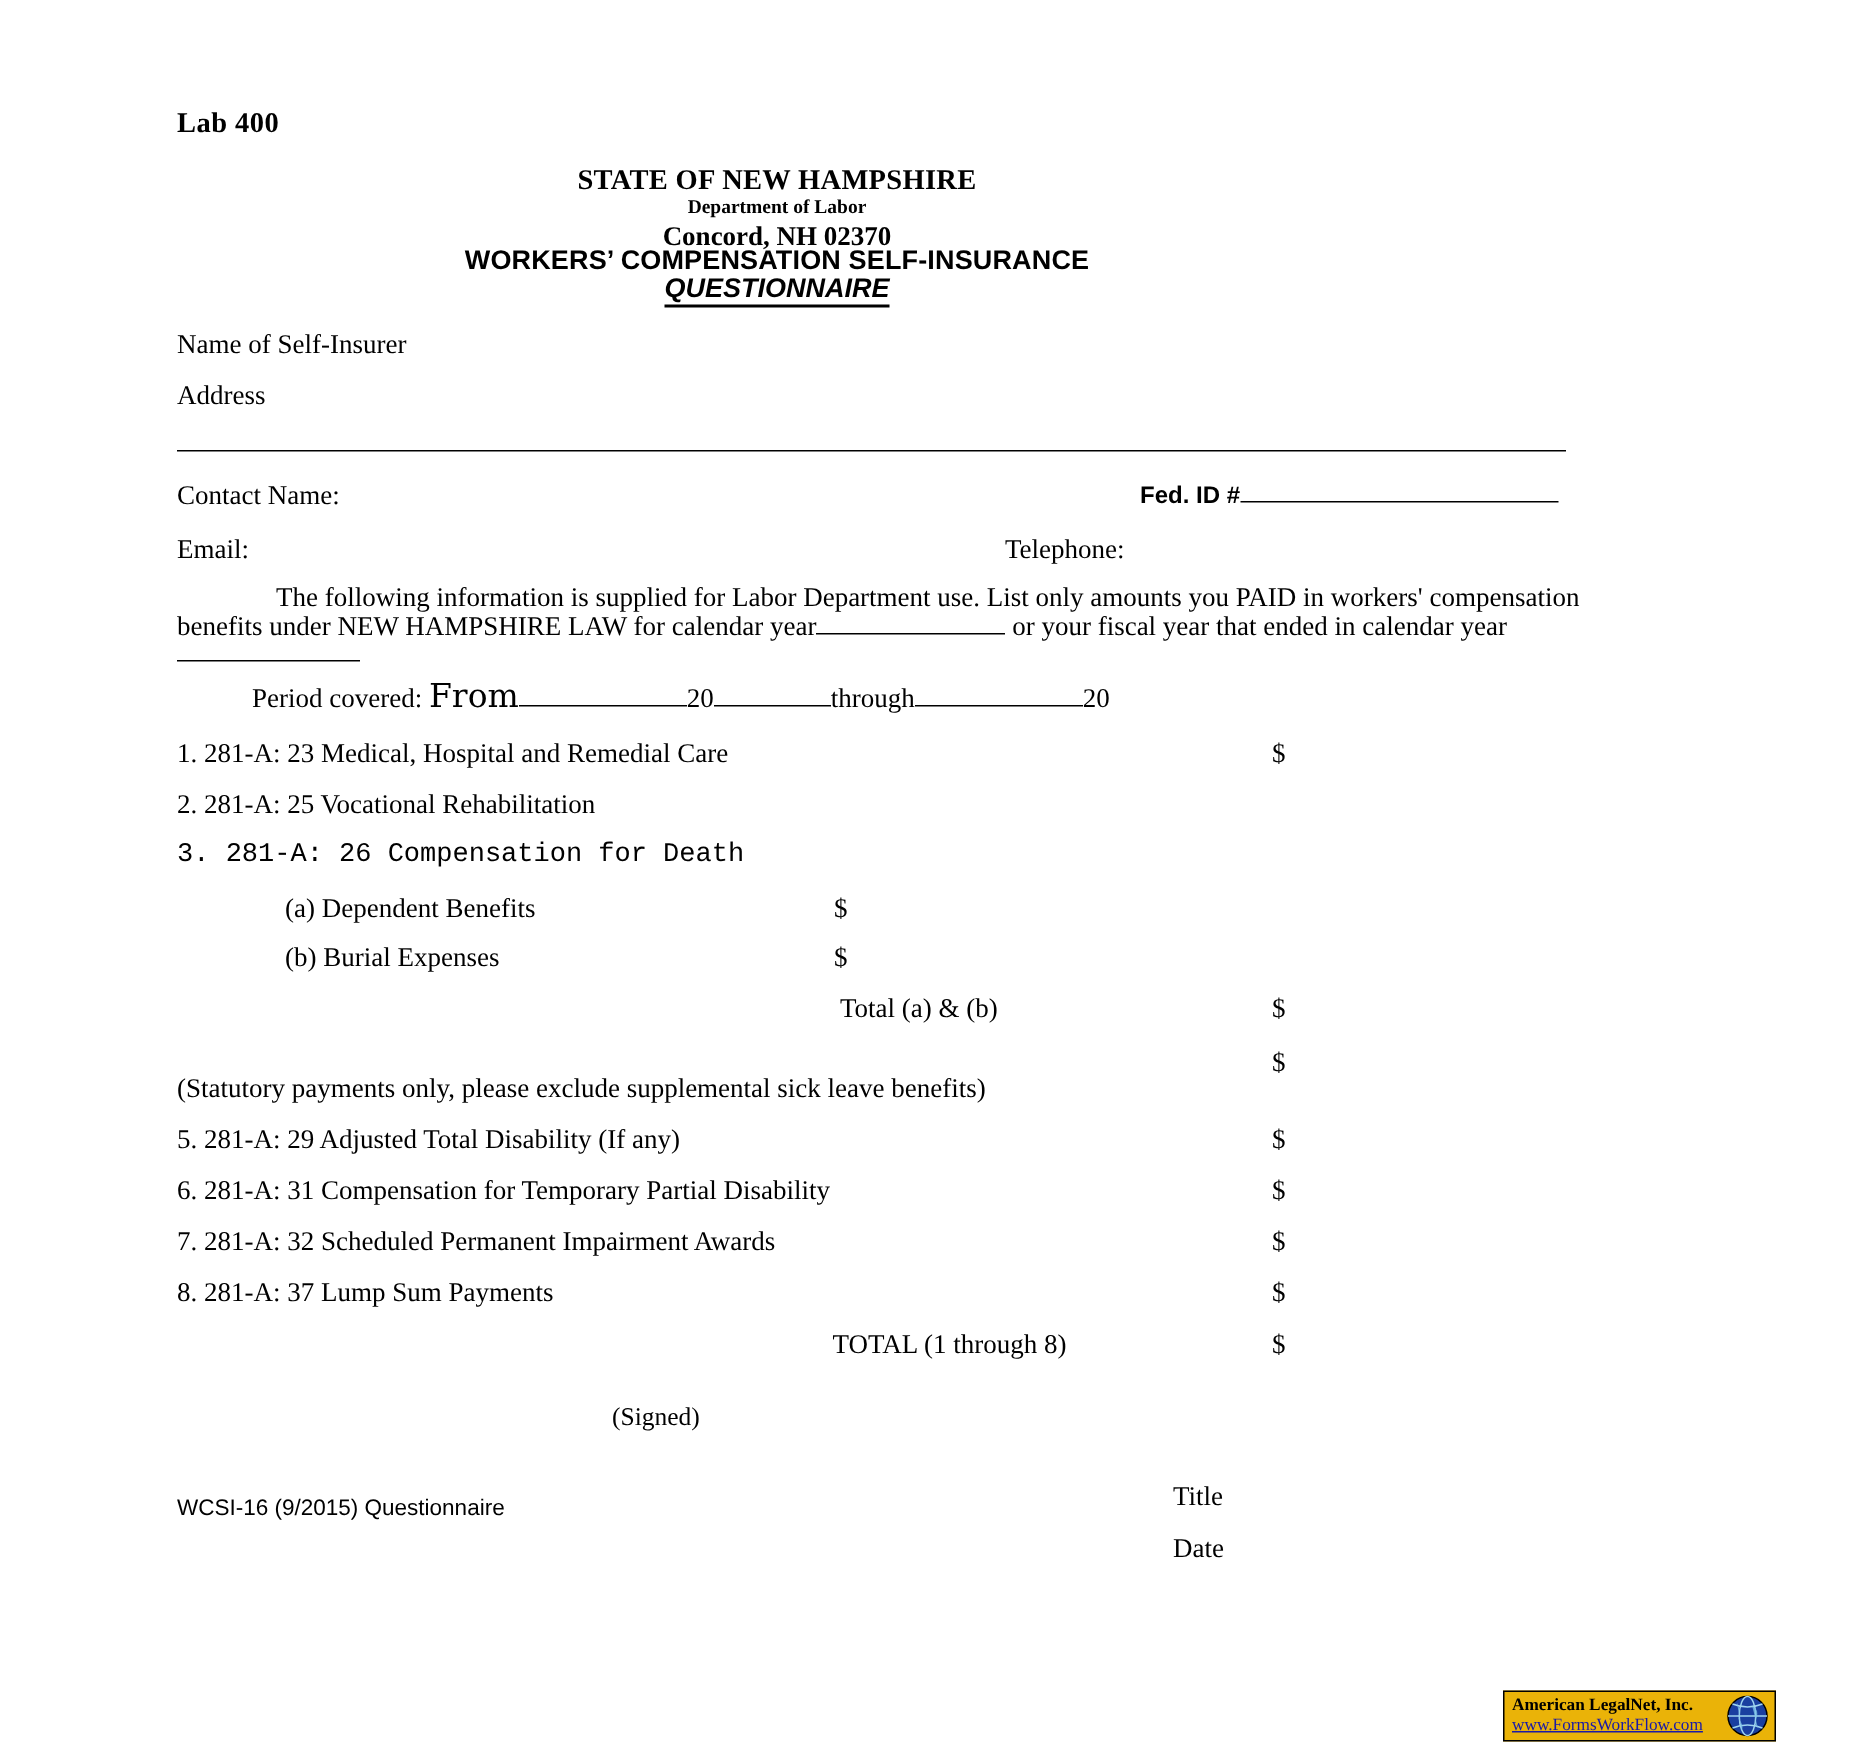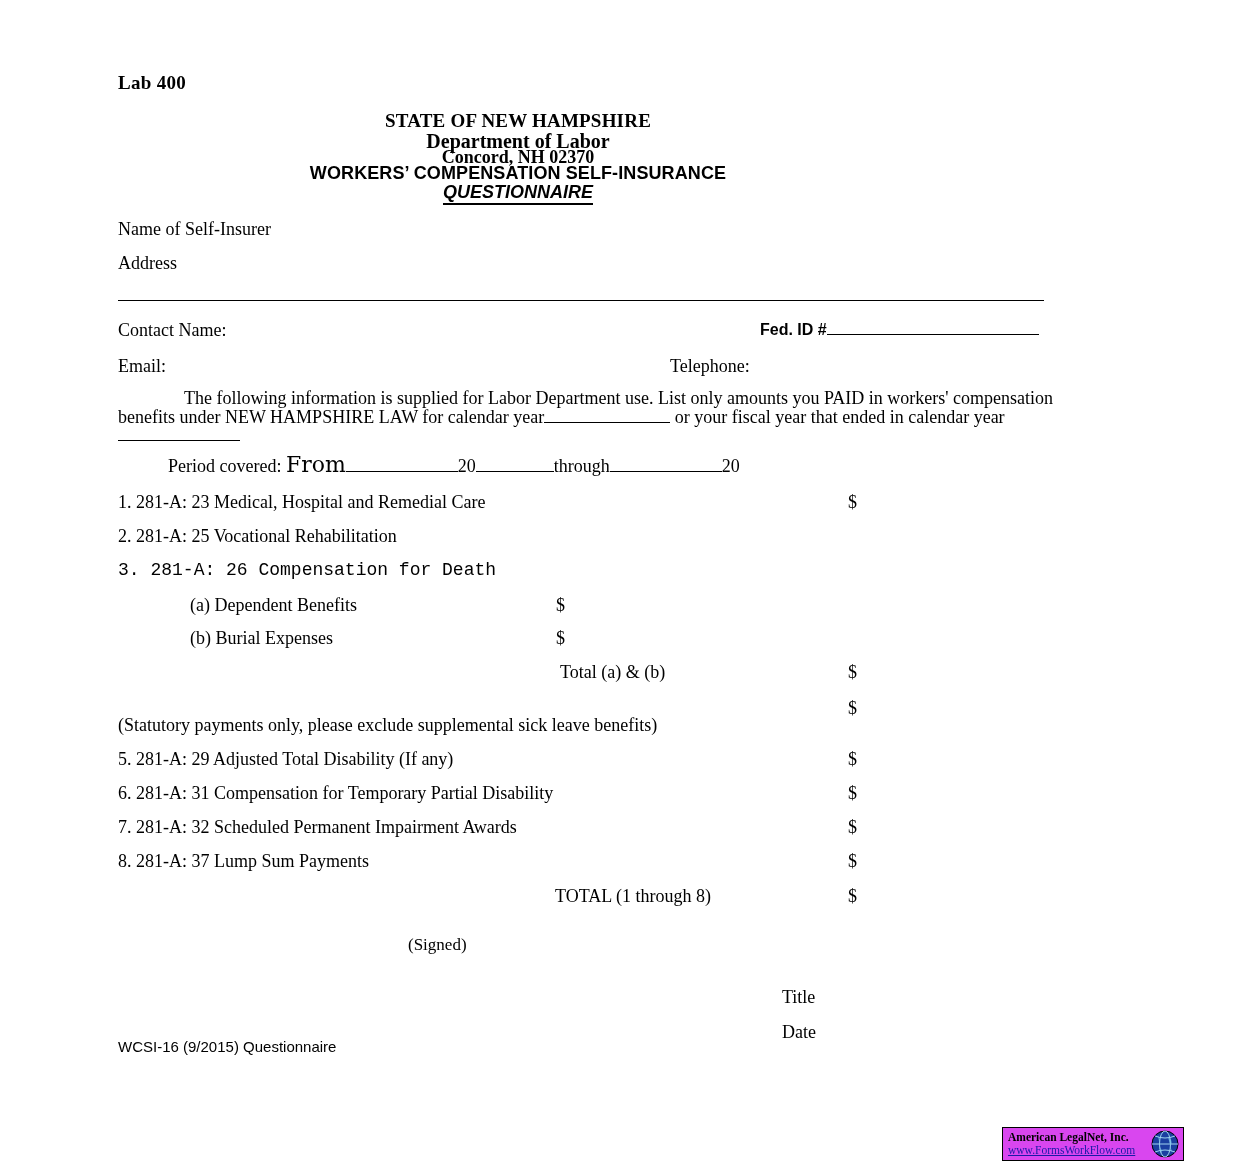--- a/index.html
+++ b/index.html
@@ -30,21 +30,21 @@
     letter-spacing: 0.3px;
   }
   .hdr {
     position: absolute;
     left: 0;
     width: 1036px;
     text-align: center;
     font-weight: bold;
   }
   .hdr1 { top: 110px; font-size: 19px; letter-spacing: 0.2px; }
-  .hdr2 { top: 130px; font-size: 20px; }
+  .hdr2 { top: 130px; font-size: 13px; }
   .hdr3 { top: 147px; font-size: 18px; }
   .hdr4 { top: 163px; font-size: 18px; letter-spacing: 0.1px; font-family: "Liberation Sans", sans-serif; }
   .hdr5 {
     top: 182px;
     font-size: 18px;
     font-style: italic;
     font-family: "Liberation Sans", sans-serif;
   }
   .hdr5 span {
     border-bottom: 2px solid #000;
@@ -140,35 +140,35 @@
   }
   .signed {
     position: absolute;
     left: 408px;
     top: 935px;
     font-size: 17px;
   }
   .footer-code {
     position: absolute;
     left: 118px;
-    top: 1038px;
+    top: 997px;
     font-size: 15px;
     font-family: "Liberation Sans", sans-serif;
   }
   .title-lbl { position: absolute; left: 782px; top: 987px; font-size: 18px; }
   .date-lbl { position: absolute; left: 782px; top: 1022px; font-size: 18px; }
 
   .badge {
     position: absolute;
     left: 1002px;
     top: 1127px;
     width: 182px;
     height: 34px;
     border: 1px solid #000;
-    background: #d946ef;
+    background: #eab308;
     box-sizing: border-box;
     display: flex;
     align-items: center;
   }
   .badge-text {
     flex: 1;
     padding-left: 5px;
     line-height: 13px;
   }
   .badge-line1 {

